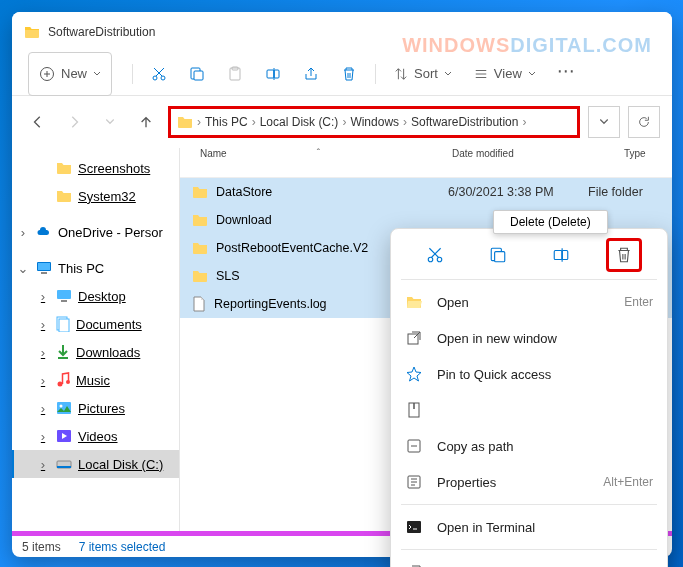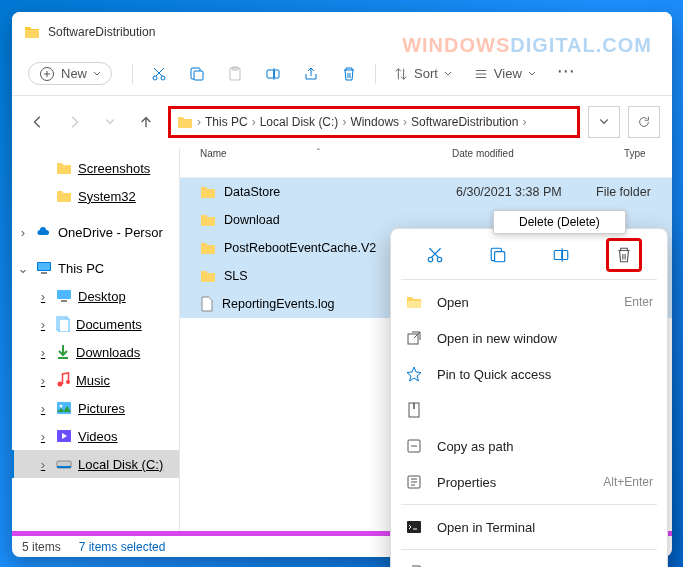--- a/index.html
+++ b/index.html
@@ -2,21 +2,21 @@
 <html><head>
 <meta charset="utf-8">
 <style>
 * { box-sizing: border-box; margin: 0; padding: 0; font-family: "Segoe UI", -apple-system, sans-serif; }
 body { background: linear-gradient(135deg, #0078d4 0%, #1e90ff 50%, #0066cc 100%); width: 683px; height: 567px; overflow: hidden; position: relative; }
 .window { position: absolute; left: 12px; top: 12px; width: 660px; height: 545px; background: #fff; border-radius: 8px; overflow: hidden; box-shadow: 0 8px 24px rgba(0,0,0,0.3); display: flex; flex-direction: column; }
 .titlebar { height: 40px; display: flex; align-items: center; padding: 0 12px; background: #fff; }
 .title-icon { width: 16px; height: 16px; margin-right: 8px; }
 .title-text { font-size: 12px; color: #333; }
 .toolbar { height: 44px; display: flex; align-items: center; padding: 0 16px; gap: 2px; border-bottom: 1px solid #e5e5e5; }
-.tool-btn { height: 23px; min-width: 36px; display: flex; align-items: center; justify-content: center; background: none; border: none; border-radius: 12px; cursor: pointer; color: #555; }
+.tool-btn { height: 44px; min-width: 36px; display: flex; align-items: center; justify-content: center; background: none; border: none; border-radius: 4px; cursor: pointer; color: #555; }
 .new-btn { border: 1px solid #d0d0d0; padding: 0 10px; gap: 6px; font-size: 13px; margin-right: 12px; }
 .sep { width: 1px; height: 20px; background: #e0e0e0; margin: 0 6px; }
 .sort-btn, .view-btn { padding: 0 10px; gap: 6px; font-size: 13px; }
 .dots { font-size: 18px; padding-bottom: 6px; }
 .navbar { height: 52px; display: flex; align-items: center; padding: 0 12px; gap: 8px; }
 .nav-arrow { width: 28px; height: 28px; display: flex; align-items: center; justify-content: center; color: #666; cursor: pointer; }
 .nav-arrow.disabled { color: #ccc; }
 .breadcrumb { flex: 1; height: 32px; border: 3px solid #e30000; display: flex; align-items: center; padding: 0 6px; gap: 4px; font-size: 12px; color: #333; }
 .breadcrumb > span { cursor: pointer; }
 .bc-sep { color: #888; }
@@ -28,41 +28,41 @@
 .tree-item.selected { background: #d9d9d9; border-left: 2px solid #0078d4; padding-left: 38px; }
 .tree-chev { width: 10px; display: flex; justify-content: center; color: #666; margin-left: -14px; margin-right: 2px; }
 .tree-spacer { height: 8px; }
 .main { flex: 1; display: flex; flex-direction: column; overflow: hidden; position: relative; }
 .col-headers { height: 30px; display: flex; align-items: flex-start; font-size: 10px; color: #444; border-bottom: 1px solid #eee; gap: 32px; }
 .col-name { width: 240px; padding-left: 20px; display: flex; align-items: center; gap: 90px; }
 .col-date { width: 140px; }
 .col-type { flex: 1; }
 .sort-ind { color: #666; }
 .rows { flex: 1; overflow: hidden; }
-.row { height: 28px; display: flex; align-items: center; font-size: 12.5px; background: #cce4f7; cursor: pointer; padding-left: 8px; }
+.row { height: 28px; display: flex; align-items: center; font-size: 12.5px; background: #cce4f7; cursor: pointer; }
 .row:nth-child(odd) { background: #cce4f7; }
 .row .r-name { width: 240px; padding-left: 12px; display: flex; align-items: center; gap: 8px; }
 .row .r-date { width: 140px; color: #333; margin-left: 28px; }
 .row .r-type { flex: 1; color: #333; }
 .folder-icon-sm { width: 16px; height: 14px; }
 .file-icon-sm { width: 14px; height: 16px; }
 .status { height: 26px; border-top: 5px solid #d946ef; display: flex; align-items: center; padding: 0 10px; gap: 18px; font-size: 12px; color: #444; }
 .watermark { position: absolute; top: 22px; right: 20px; font-size: 20px; font-weight: bold; color: rgba(255,60,0,0.3); letter-spacing: 1px; pointer-events: none; }
 .watermark .sub { color: rgba(0,120,215,0.3); }
 
 .ctx { position: absolute; left: 390px; top: 228px; width: 278px; background: #fff; border: 1px solid #ddd; border-radius: 8px; box-shadow: 0 8px 24px rgba(0,0,0,0.25); padding: 6px 0; font-size: 13px; z-index: 10; }
 .ctx-toolbar { height: 40px; display: flex; align-items: center; justify-content: space-around; padding: 0 12px; }
 .ctx-tbtn { width: 36px; height: 34px; display: flex; align-items: center; justify-content: center; border-radius: 4px; cursor: pointer; color: #0078d4; }
 .ctx-tbtn.highlighted { border: 3px solid #e30000; }
 .ctx-divider { height: 1px; background: #e5e5e5; margin: 4px 10px; }
 .ctx-item { height: 36px; display: flex; align-items: center; padding: 0 14px; gap: 14px; cursor: pointer; }
 .ctx-icon { width: 18px; display: flex; justify-content: center; color: #333; }
 .ctx-label { flex: 1; color: #222; }
 .ctx-shortcut { color: #888; font-size: 12px; }
-.tooltip { position: absolute; left: 493px; top: 210px; background: #fff; border: 1px solid #ccc; padding: 4px 25px; font-size: 12px; z-index: 11; border-radius: 2px; box-shadow: 0 2px 6px rgba(0,0,0,0.2); }
+.tooltip { position: absolute; left: 493px; top: 210px; background: #fff; border: 1px solid #ccc; padding: 4px 16px; font-size: 12px; z-index: 11; border-radius: 2px; box-shadow: 0 2px 6px rgba(0,0,0,0.2); }
 svg { display: block; }
 </style>
 </head>
 <body>
 
 <div class="window">
   <div class="watermark">
     <span>WINDOWS</span><span class="sub">DIGITAL.COM</span>
   </div>
 

